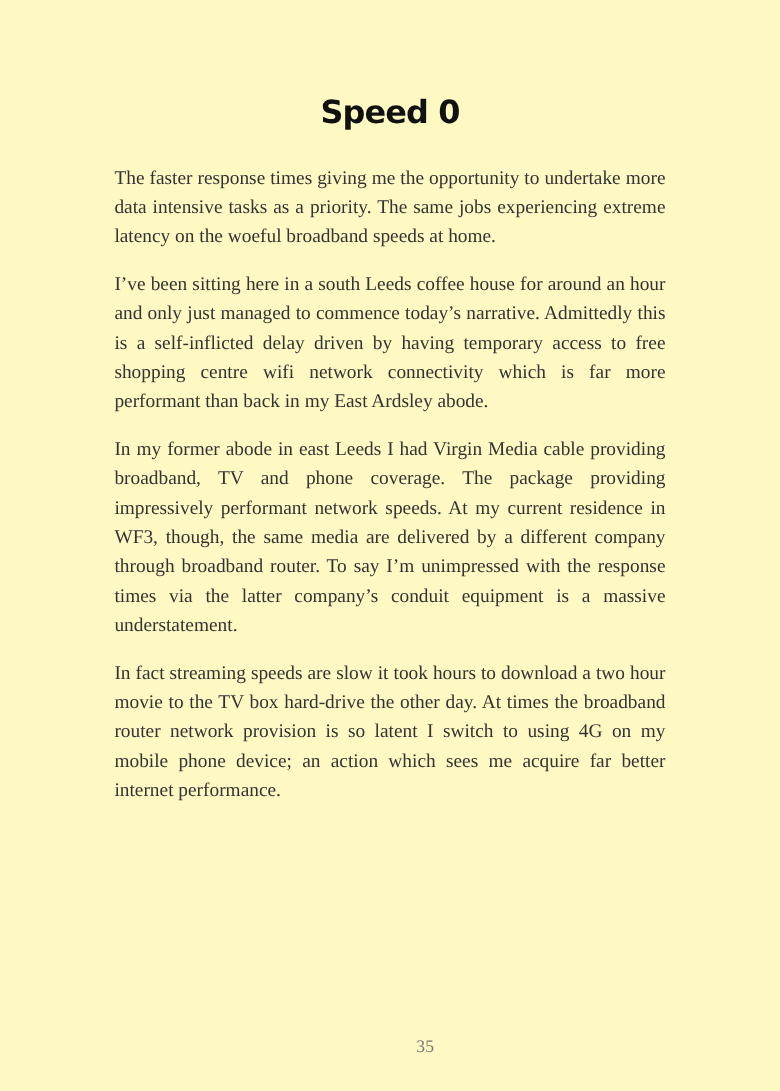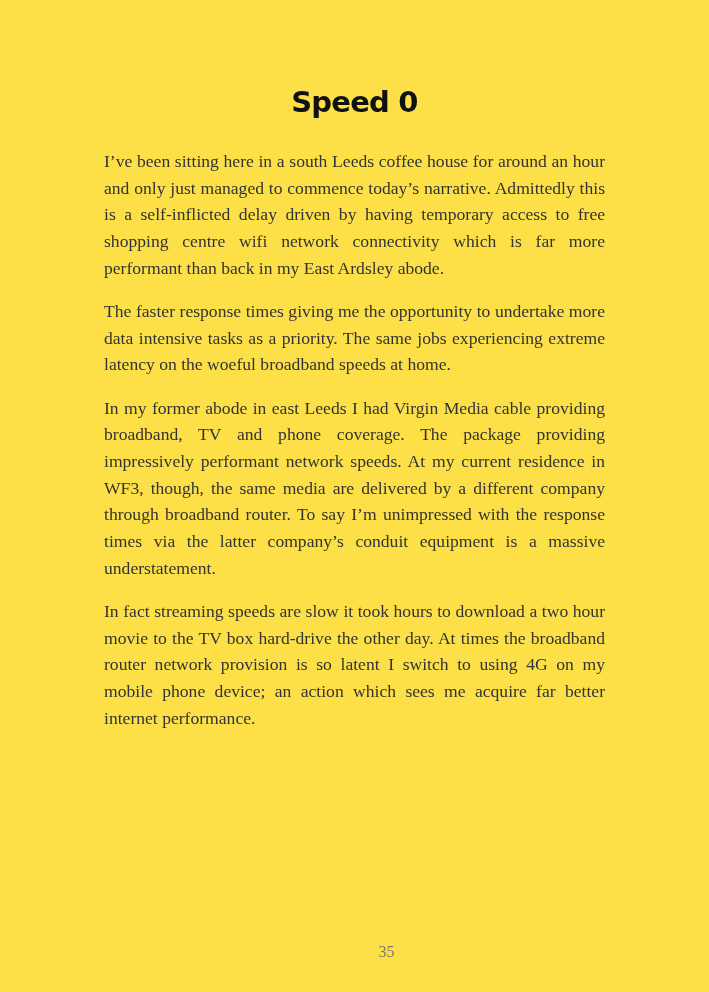--- a/index.html
+++ b/index.html
@@ -11,21 +11,21 @@
       width: 709px;
       height: 992px;
       position: relative;
       overflow: hidden;
     }
     .page {
       position: absolute;
       left: 0; top: 0;
       width: 709px;
       height: 992px;
-      background: #fde047;
+      background: #fef9c3;
     }
     .title {
       position: absolute;
       left: 0;
       top: 82px;
       width: 709px;
       text-align: center;
       font-family: "DejaVu Sans", sans-serif;
       font-weight: bold;
       font-size: 29px;
@@ -59,19 +59,19 @@
       color: #777777;
       padding-left: 32px;
     }
   </style>
 </head>
 <body>
 
 <div class="page">
   <h1 class="title">Speed 0</h1>
   <div class="body-text">
+    <p>The faster response times giving me the opportunity to undertake more data intensive tasks as a priority. The same jobs experiencing extreme latency on the woeful broadband speeds at home.</p>
     <p>I’ve been sitting here in a south Leeds coffee house for around an hour and only just managed to commence today’s narrative. Admittedly this is a self-inflicted delay driven by having temporary access to free shopping centre wifi network connectivity which is far more performant than back in my East Ardsley abode.</p>
-    <p>The faster response times giving me the opportunity to undertake more data intensive tasks as a priority. The same jobs experiencing extreme latency on the woeful broadband speeds at home.</p>
     <p>In my former abode in east Leeds I had Virgin Media cable providing broadband, TV and phone coverage. The package providing impressively performant network speeds. At my current residence in WF3, though, the same media are delivered by a different company through broadband router. To say I’m unimpressed with the response times via the latter company’s conduit equipment is a massive understatement.</p>
     <p>In fact streaming speeds are slow it took hours to download a two hour movie to the TV box hard-drive the other day. At times the broadband router network provision is so latent I switch to using 4G on my mobile phone device; an action which sees me acquire far better internet performance.</p>
   </div>
   <div class="page-number">35</div>
 </div>
 
 </body></html>

